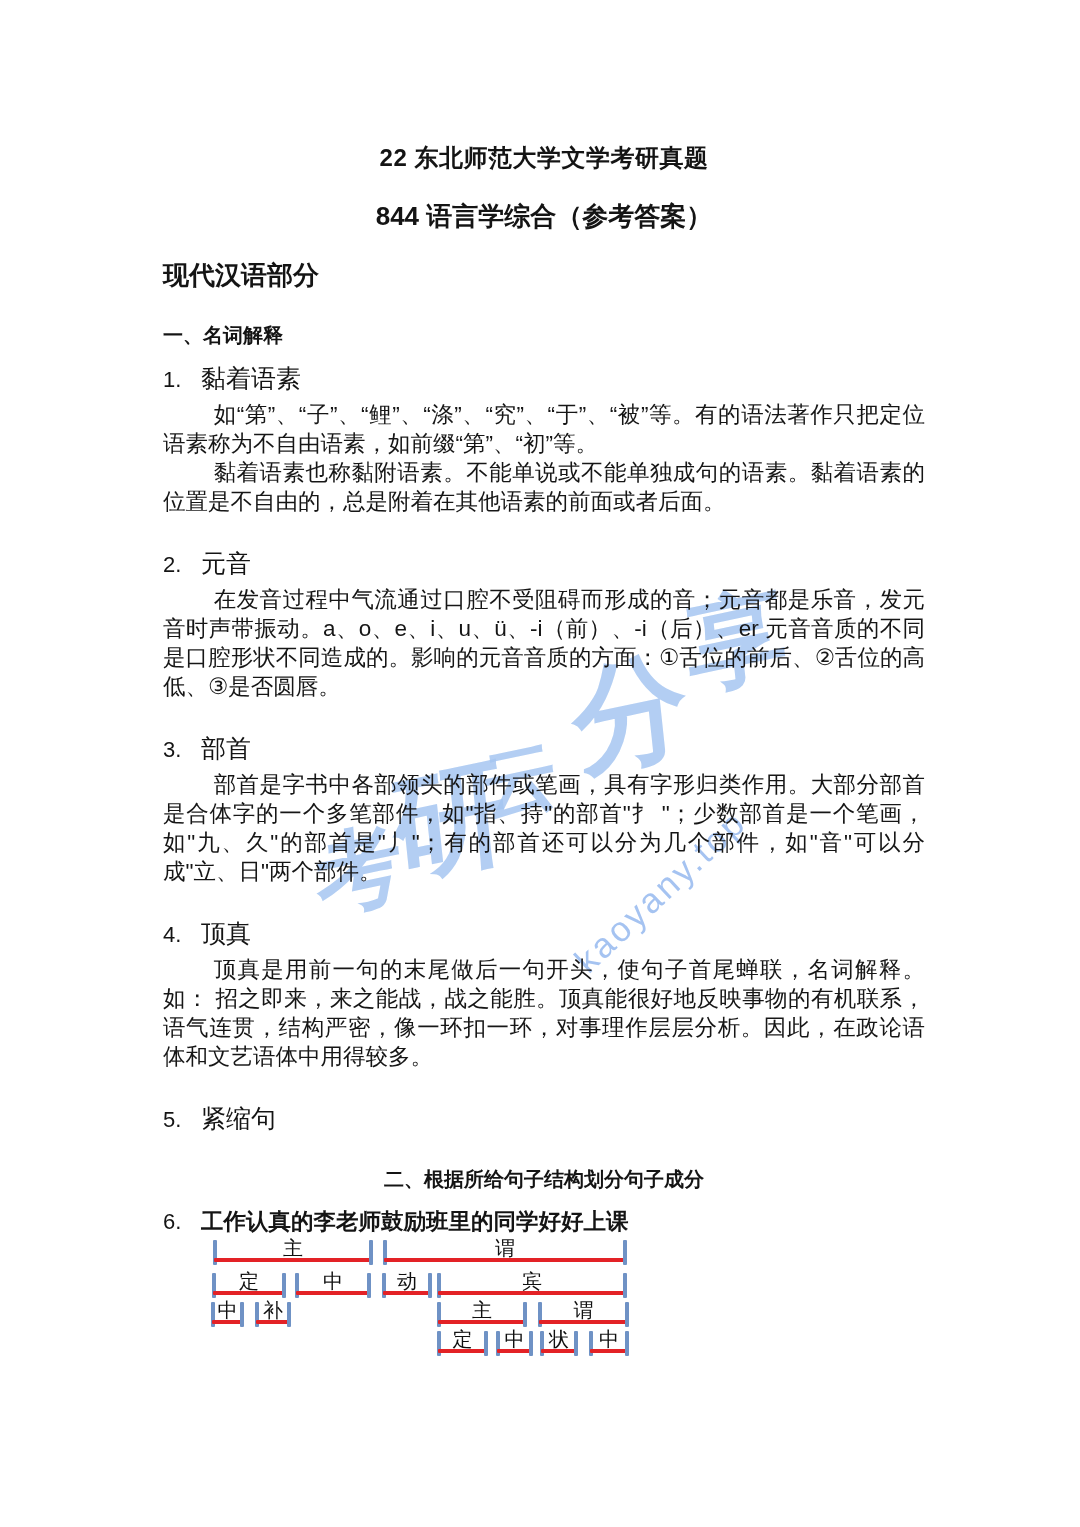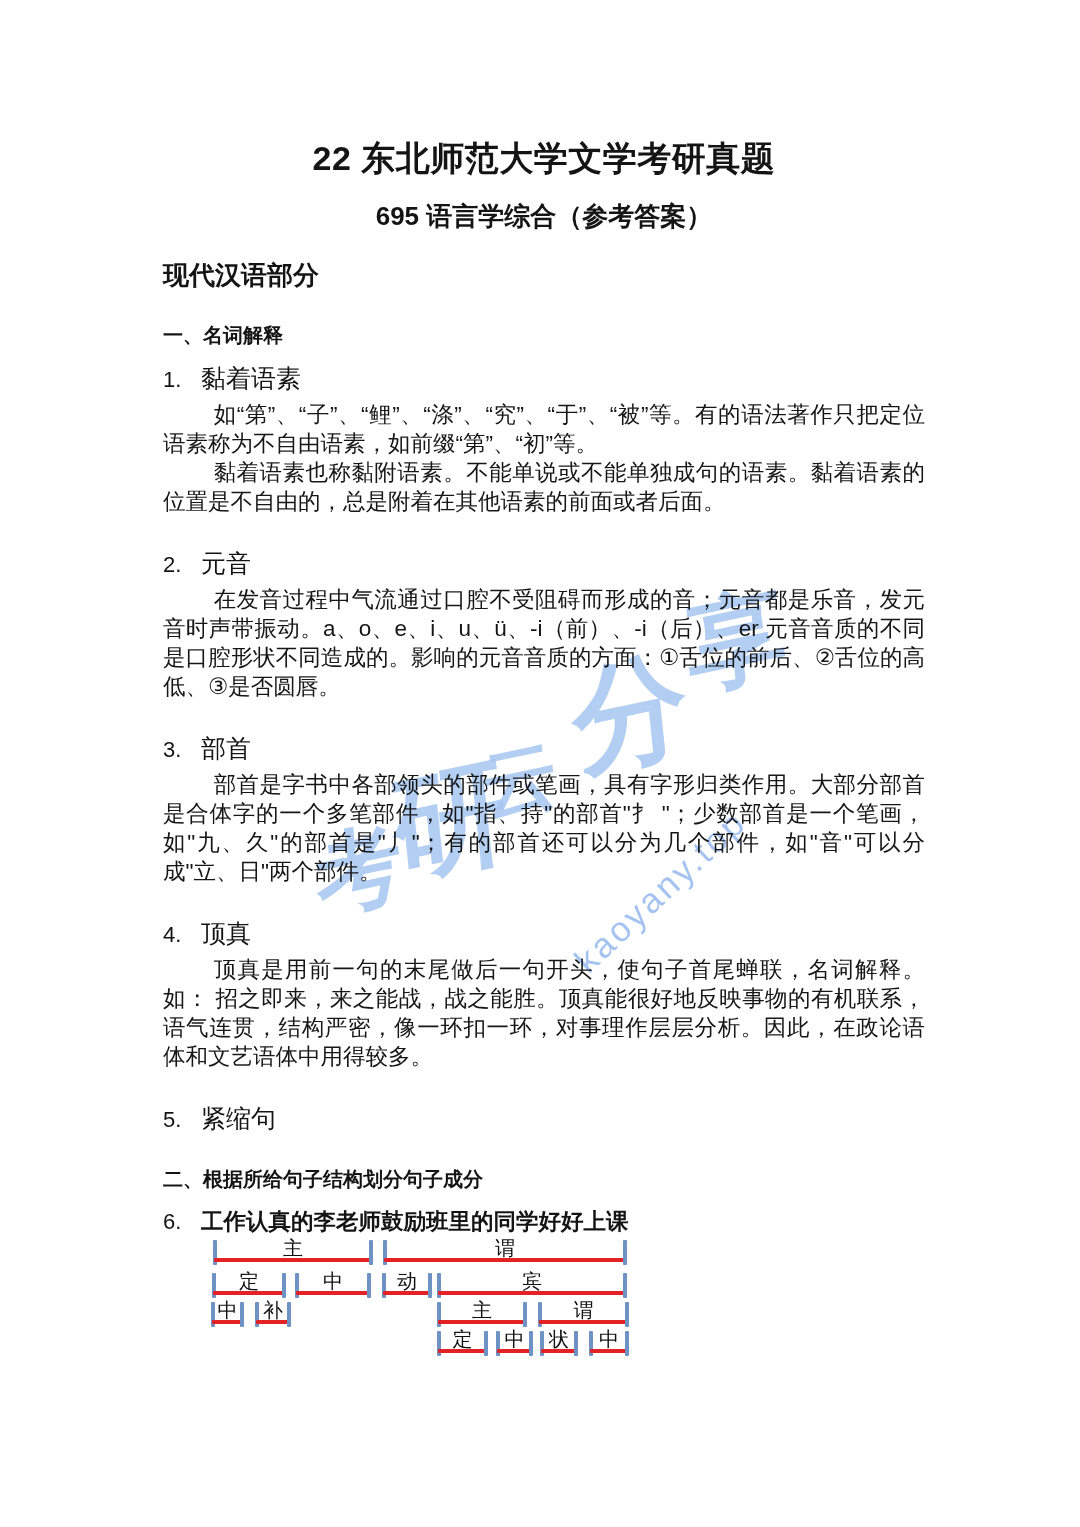--- a/index.html
+++ b/index.html
@@ -21,42 +21,42 @@
   .wm-site{
     position:absolute;line-height:1;font-weight:400;letter-spacing:3px;
     transform:rotate(-43deg);transform-origin:left center;opacity:.9;
   }
 
   
   .content{
     position:absolute;z-index:1;left:163px;top:0;width:762px;
   }
   h1.title{
-    margin:143px 0 0 0;font-size:34px;line-height:30px;font-weight:700;
+    margin:143px 0 0 0;font-size:24px;line-height:30px;font-weight:700;
     text-align:center;letter-spacing:.5px;
   }
   h2.subtitle{
     margin:30px 0 0 0;font-size:26px;line-height:27px;font-weight:700;
     text-align:center;
   }
   h3.part-heading{margin:31px 0 0 0;font-size:26px;line-height:28px;font-weight:700;}
   h3.sec-heading{margin:32px 0 0 0;font-size:20px;line-height:28px;font-weight:700;}
 
   .item{margin-top:34px;}
   .item.first{margin-top:16px;}
   .item-head{display:flex;align-items:baseline;font-size:25px;line-height:27px;}
   .item-head .num{font-size:22px;font-weight:400;width:38px;flex:0 0 38px;}
   .item-head .term{font-weight:400;}
   .item p{
     margin:7px 0 0 0;font-size:22.5px;line-height:29px;
     text-align:justify;text-indent:2.25em;color:#161616;
   }
   .item p + p{margin-top:0;}
 
-  .sec-two{margin-top:40px;}
+  .sec-two{margin-top:40px;text-align:center;}
   .item.sentence-item{margin-top:15px;}
   .item-head .sentence{font-weight:700;font-size:22.5px;}
 
   
   .diagram{position:relative;height:128px;margin-top:5px;}
   .seg{position:absolute;height:25px;}
   .seg .lbl{
     position:absolute;left:0;right:0;bottom:7px;text-align:center;
     font-size:20px;line-height:1;color:#101010;
   }
@@ -75,21 +75,21 @@
       <span class="wm-char" style="left: 392px; top: 762px; font-size: 116px; color: rgb(166, 198, 241);">研</span>
       <span class="wm-char" style="left: 482px; top: 742px; font-size: 76px; color: rgb(166, 198, 241);">云</span>
       <span class="wm-char" style="left: 572px; top: 655px; font-size: 116px; color: rgb(166, 198, 241);">分</span>
       <span class="wm-char" style="left: 686px; top: 590px; font-size: 100px; color: rgb(166, 198, 241);">享</span>
       <span class="wm-site" style="left: 580px; top: 948px; font-size: 35px; color: rgb(156, 189, 240);">kaoyany.top</span>
     </div>
 
   <div class="content">
 
     <h1 class="title">22 东北师范大学文学考研真题</h1>
-    <h2 class="subtitle">695 语言学综合（参考答案）</h2>
+    <h2 class="subtitle">844 语言学综合（参考答案）</h2>
 
     <h3 class="part-heading">现代汉语部分</h3>
     <h3 class="sec-heading">一、名词解释</h3>
 
     <div class="item first">
       <div class="item-head">
         <span class="num">1.</span>
         <span class="term">黏着语素</span>
       </div>
       <p>如“第”、“子”、“鲤”、“涤”、“究”、“于”、“被”等。有的语法著作只把定位语素称为不自由语素，如前缀“第”、“初”等。</p>

